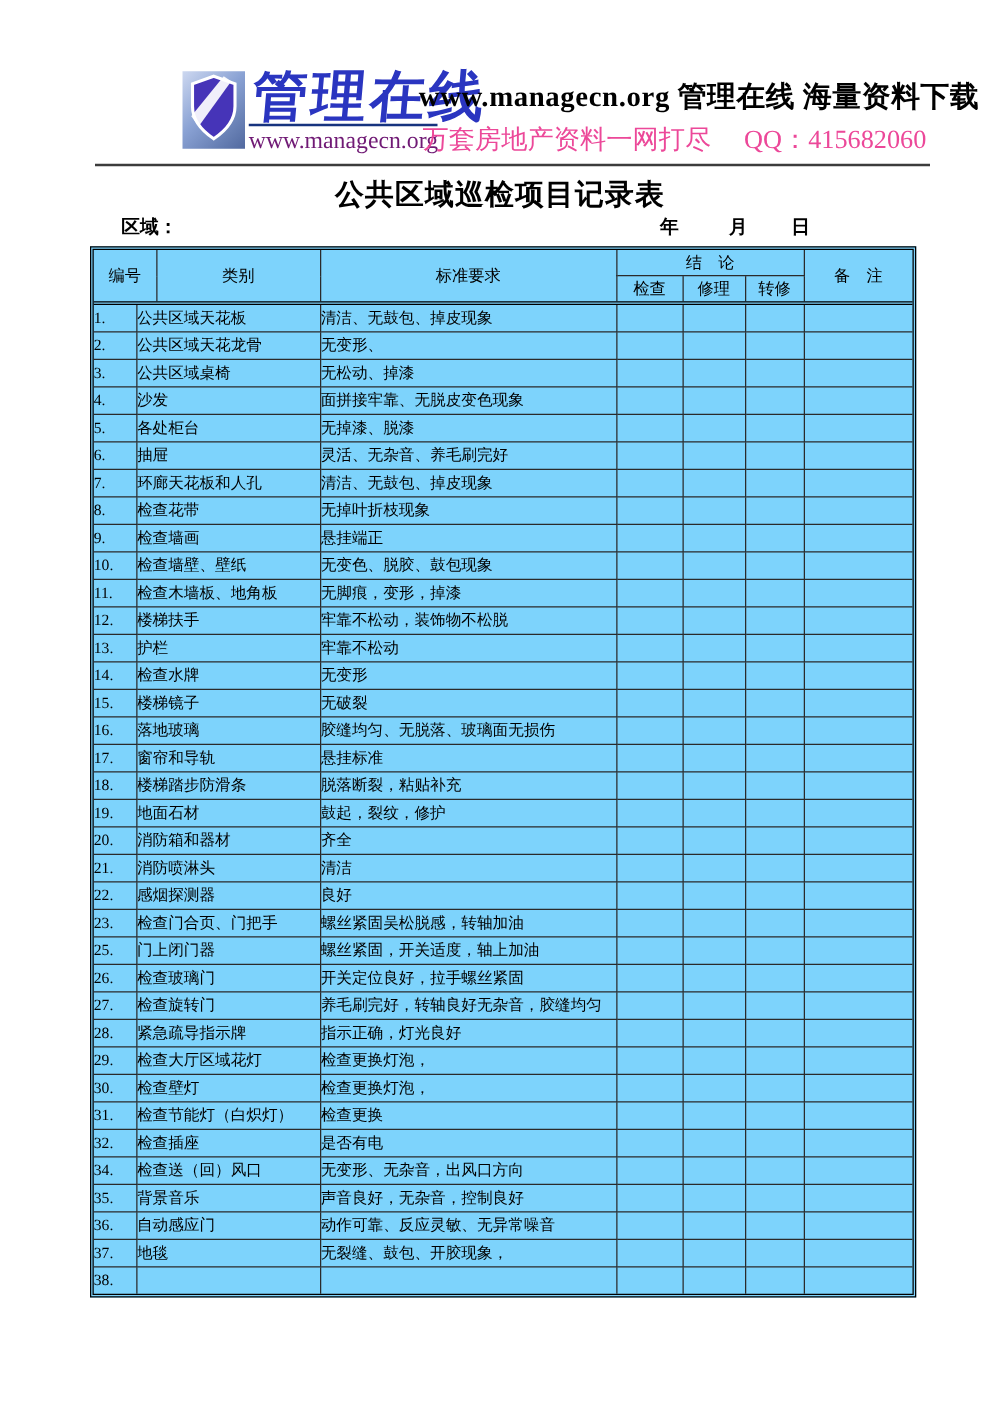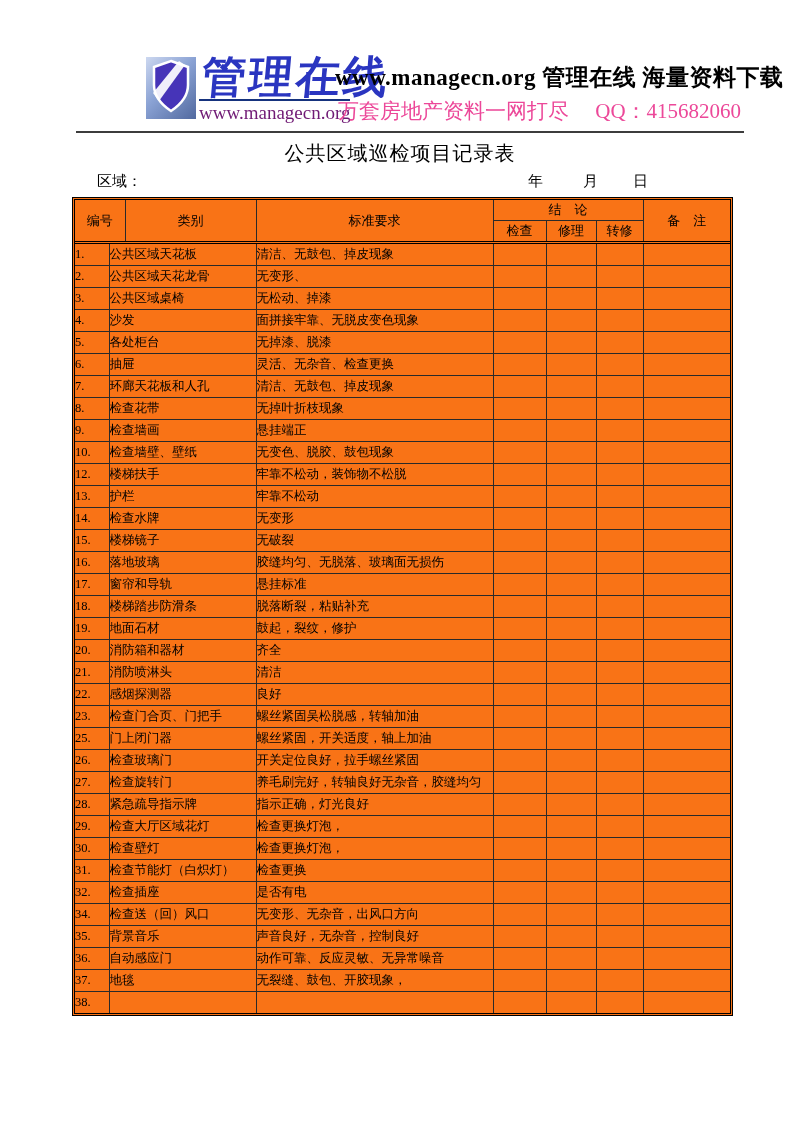--- a/index.html
+++ b/index.html
@@ -14,28 +14,28 @@
     color:#2a35c0; transform:skewX(-5deg); letter-spacing:3px; white-space:nowrap; }
   .site-url { position:absolute; left:199px; top:99px; font-size:19px; font-weight:normal;
     color:#701a75; border-top:2px solid #16337e; padding-top:1px; white-space:nowrap; }
   .tagline-top { position:absolute; left:335px; top:62px; font-size:23px; font-weight:bold;
     color:#000000; white-space:nowrap; letter-spacing:0.5px; }
   .tagline-bottom { position:absolute; left:338px; top:97px; font-size:21px; color:#ec4899; white-space:nowrap; }
   .hdr-rule { position:absolute; left:76px; top:131px; width:668px; height:2px; background:#3c3c3c; }
 
   
   .doc-title { position:absolute; left:0; top:140px; width:100%; text-align:center;
-    font-size:20px; font-weight:normal; letter-spacing:1px; }
+    font-size:23px; font-weight:bold; letter-spacing:1px; }
   .form-line { position:absolute; left:0; top:172px; width:100%; height:20px; font-size:15px; }
-  .form-line span { position:absolute; white-space:nowrap; }
+  .form-line span { position:absolute; white-space:nowrap;font-weight:bold; }
   .fl-region { left:97px; }  .fl-location { left:280px;margin-top:44px; }
   .fl-year { left:528px; }   .fl-month { left:583px; }   .fl-day { left:633px; }
 
   
-  .table-wrap { position:absolute; left:72px; top:197px; width:655px; border:3px double #000; background:#f97316; }
+  .table-wrap { position:absolute; left:72px; top:197px; width:655px; border:3px double #000; background:#7dd3fc; }
   .table-wrap table { border-collapse:collapse; table-layout:fixed; width:100%; border:hidden; }
   .table-wrap th, .table-wrap td { border:1px solid #2a2a2a; padding:0; overflow:hidden; white-space:nowrap; }
   .t-head th { height:20px; font-size:13px; font-weight:normal; text-align:center; vertical-align:middle; }
   .dbl-sep { height:0; border-top:3px double #000; }
   .t-body td { height:21px; line-height:21px; font-size:12.5px; vertical-align:middle; }
   .c-no  { padding-left:4px; }
   .c-cat { padding-left:7px;margin-left:32px; }
   .c-std { padding-left:7px;margin-left:40px; }
 </style>
 </head>
@@ -151,21 +151,21 @@
     <td class="c-std">无掉漆、脱漆</td>
     <td class="c-chk"></td>
     <td class="c-chk"></td>
     <td class="c-chk"></td>
     <td class="c-rem"></td>
   </tr>
 
   <tr>
     <td class="c-no">6.</td>
     <td class="c-cat">抽屉</td>
-    <td class="c-std">灵活、无杂音、检查更换</td>
+    <td class="c-std">灵活、无杂音、养毛刷完好</td>
     <td class="c-chk"></td>
     <td class="c-chk"></td>
     <td class="c-chk"></td>
     <td class="c-rem"></td>
   </tr>
 
   <tr>
     <td class="c-no">7.</td>
     <td class="c-cat">环廊天花板和人孔</td>
     <td class="c-std">清洁、无鼓包、掉皮现象</td>
@@ -198,20 +198,29 @@
   <tr>
     <td class="c-no">10.</td>
     <td class="c-cat">检查墙壁、壁纸</td>
     <td class="c-std">无变色、脱胶、鼓包现象</td>
     <td class="c-chk"></td>
     <td class="c-chk"></td>
     <td class="c-chk"></td>
     <td class="c-rem"></td>
   </tr>
 
+  <tr>
+    <td class="c-no">11.</td>
+    <td class="c-cat">检查木墙板、地角板</td>
+    <td class="c-std">无脚痕，变形，掉漆</td>
+    <td class="c-chk"></td>
+    <td class="c-chk"></td>
+    <td class="c-chk"></td>
+    <td class="c-rem"></td>
+  </tr>
 
   <tr>
     <td class="c-no">12.</td>
     <td class="c-cat">楼梯扶手</td>
     <td class="c-std">牢靠不松动，装饰物不松脱</td>
     <td class="c-chk"></td>
     <td class="c-chk"></td>
     <td class="c-chk"></td>
     <td class="c-rem"></td>
   </tr>

